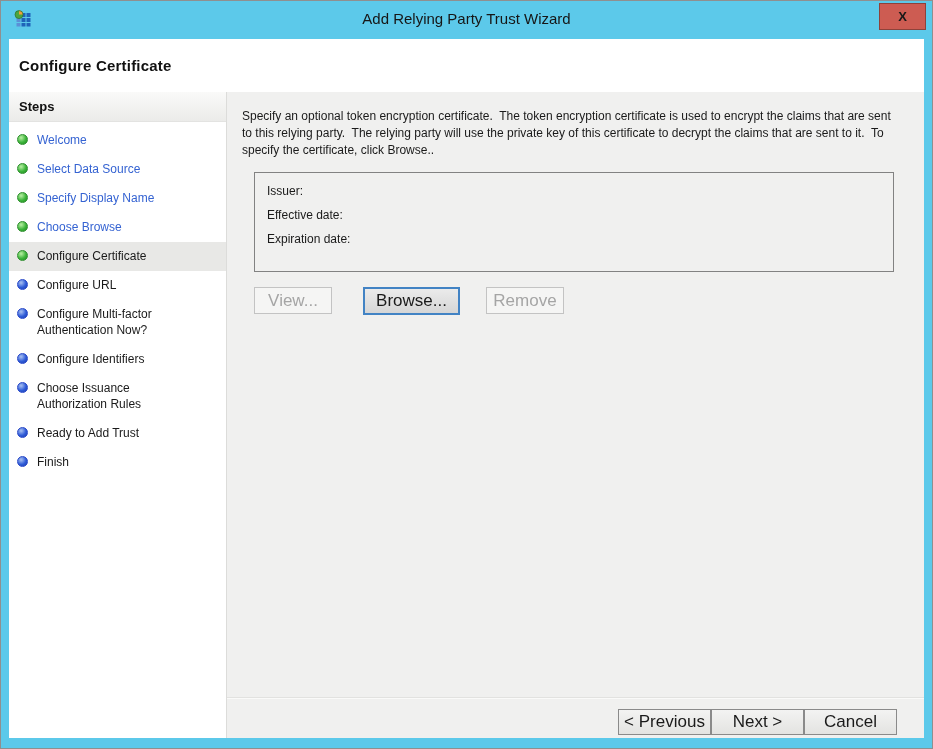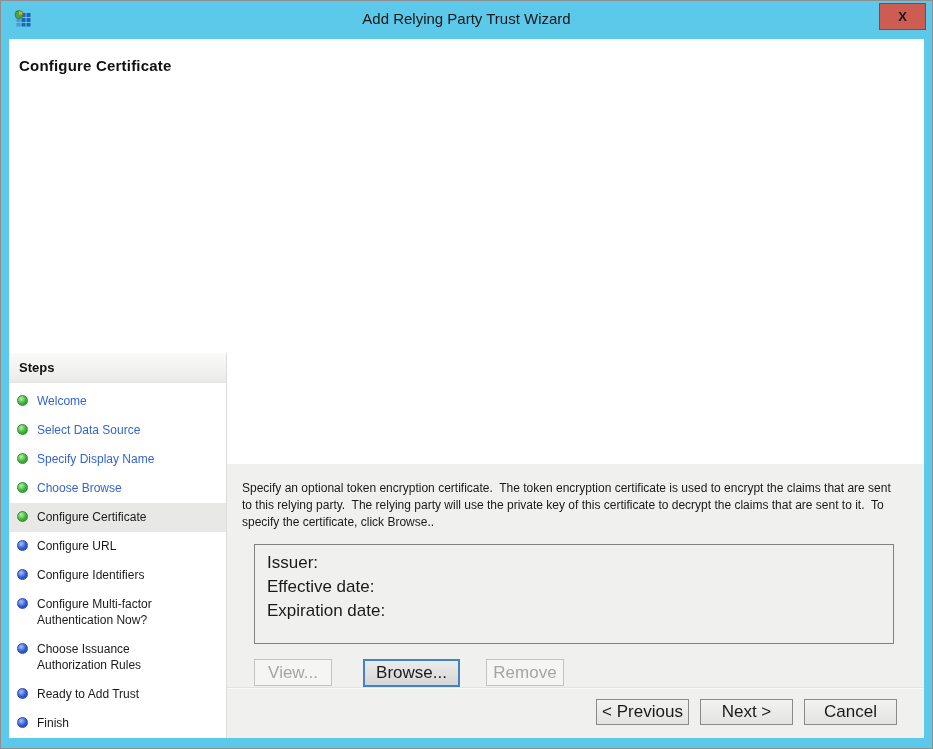--- a/index.html
+++ b/index.html
@@ -33,21 +33,21 @@
   .header {
     position: absolute; top: 38px; left: 8px; right: 8px; height: 53px;
     background: #ffffff;
     display: flex; align-items: center;
   }
   .header h1 { font-size: 15px; font-weight: bold; color: #111; padding-left: 10px; letter-spacing: 0.2px; }
 
   
   .body {
     position: absolute; top: 91px; left: 8px; right: 8px; bottom: 10px;
-    display: flex; background: #ffffff; align-items: flex-end;
+    display: flex; background: #f9a8d4;
   }
 
   
   .sidebar { width: 218px; background: #ffffff; border-right: 1px solid #dcdcda; }
   .steps-heading {
     height: 30px; line-height: 29px; padding-left: 10px;
     font-size: 13px; font-weight: bold; color: #111;
     background: linear-gradient(#fafaf9, #ebebe9);
     border-bottom: 1px solid #e3e3e1;
   }
@@ -79,21 +79,21 @@
   .content { flex: 1; padding: 16px 0 0 9px; margin-left: 6px; }
   .instruction {
     font-size: 12px; line-height: 17px; color: #1a1a1a;
     width: 652px; white-space: pre-wrap;
   }
   .cert-box {
     width: 640px; height: 100px; margin: 13px 0 0 12px;
     border: 1px solid #828282; background: #f0f0ef;
     padding: 6px 0 0 12px;
   }
-  .cert-row { height: 24px; display: flex; align-items: center; font-size: 17px; color: #1a1a1a; }
+  .cert-row { height: 24px; display: flex; align-items: center; font-size: 12px; color: #1a1a1a; }
   .cert-value { margin-left: 6px; }
 
   
   button { font-family: "Liberation Sans", "DejaVu Sans", sans-serif; }
   .btn {
     height: 27px; font-size: 17px; color: #1a1a1a;
     background: linear-gradient(#f3f3f2, #e3e3e1);
     border: 1px solid #8a8a8a; cursor: pointer; padding: 0;
   }
   .action-row { display: flex; margin: 15px 0 0 12px; }
@@ -101,24 +101,24 @@
   .btn.disabled { background: #f5f5f4; border-color: #c3c3c3; color: #a5a5a5; cursor: default; }
   .btn.focused {
     width: 97px; height: 28px;
     border: 2px solid #4283c4;
     background: linear-gradient(#ebebeb, #d6d6d6);
   }
   .gap-a { width: 31px; } .gap-b { width: 26px; }
 
   
   .footer {
-    height: 51px; border-top: 1px solid #e2e2e0;
+    height: 41px; border-top: 1px solid #e2e2e0;
     box-shadow: inset 0 1px 0 #fafaf9;
     display: flex; justify-content: flex-end; align-items: flex-start;
-    padding: 11px 27px 0 0; gap: 11px;
+    padding: 11px 27px 0 0; 
   }
   .btn.nav { width: 93px; height: 26px; }
 </style>
 </head>
 <body>
 
 <div class="window">
 
   <div class="titlebar">
     <span class="app-icon">
@@ -172,25 +172,25 @@
           <li class="step complete current">
             <span class="dot green"></span>
             <span class="step-label">Configure Certificate</span>
           </li>
           <li class="step upcoming">
             <span class="dot blue"></span>
             <span class="step-label">Configure URL</span>
           </li>
           <li class="step upcoming">
             <span class="dot blue"></span>
+            <span class="step-label">Configure Multi-factor Authentication Now?</span>
+          </li>
+          <li class="step upcoming">
+            <span class="dot blue"></span>
             <span class="step-label">Configure Identifiers</span>
-          </li>
-          <li class="step upcoming">
-            <span class="dot blue"></span>
-            <span class="step-label">Configure Multi-factor Authentication Now?</span>
           </li>
           <li class="step upcoming">
             <span class="dot blue"></span>
             <span class="step-label">Choose Issuance Authorization Rules</span>
           </li>
           <li class="step upcoming">
             <span class="dot blue"></span>
             <span class="step-label">Ready to Add Trust</span>
           </li>
           <li class="step upcoming">

